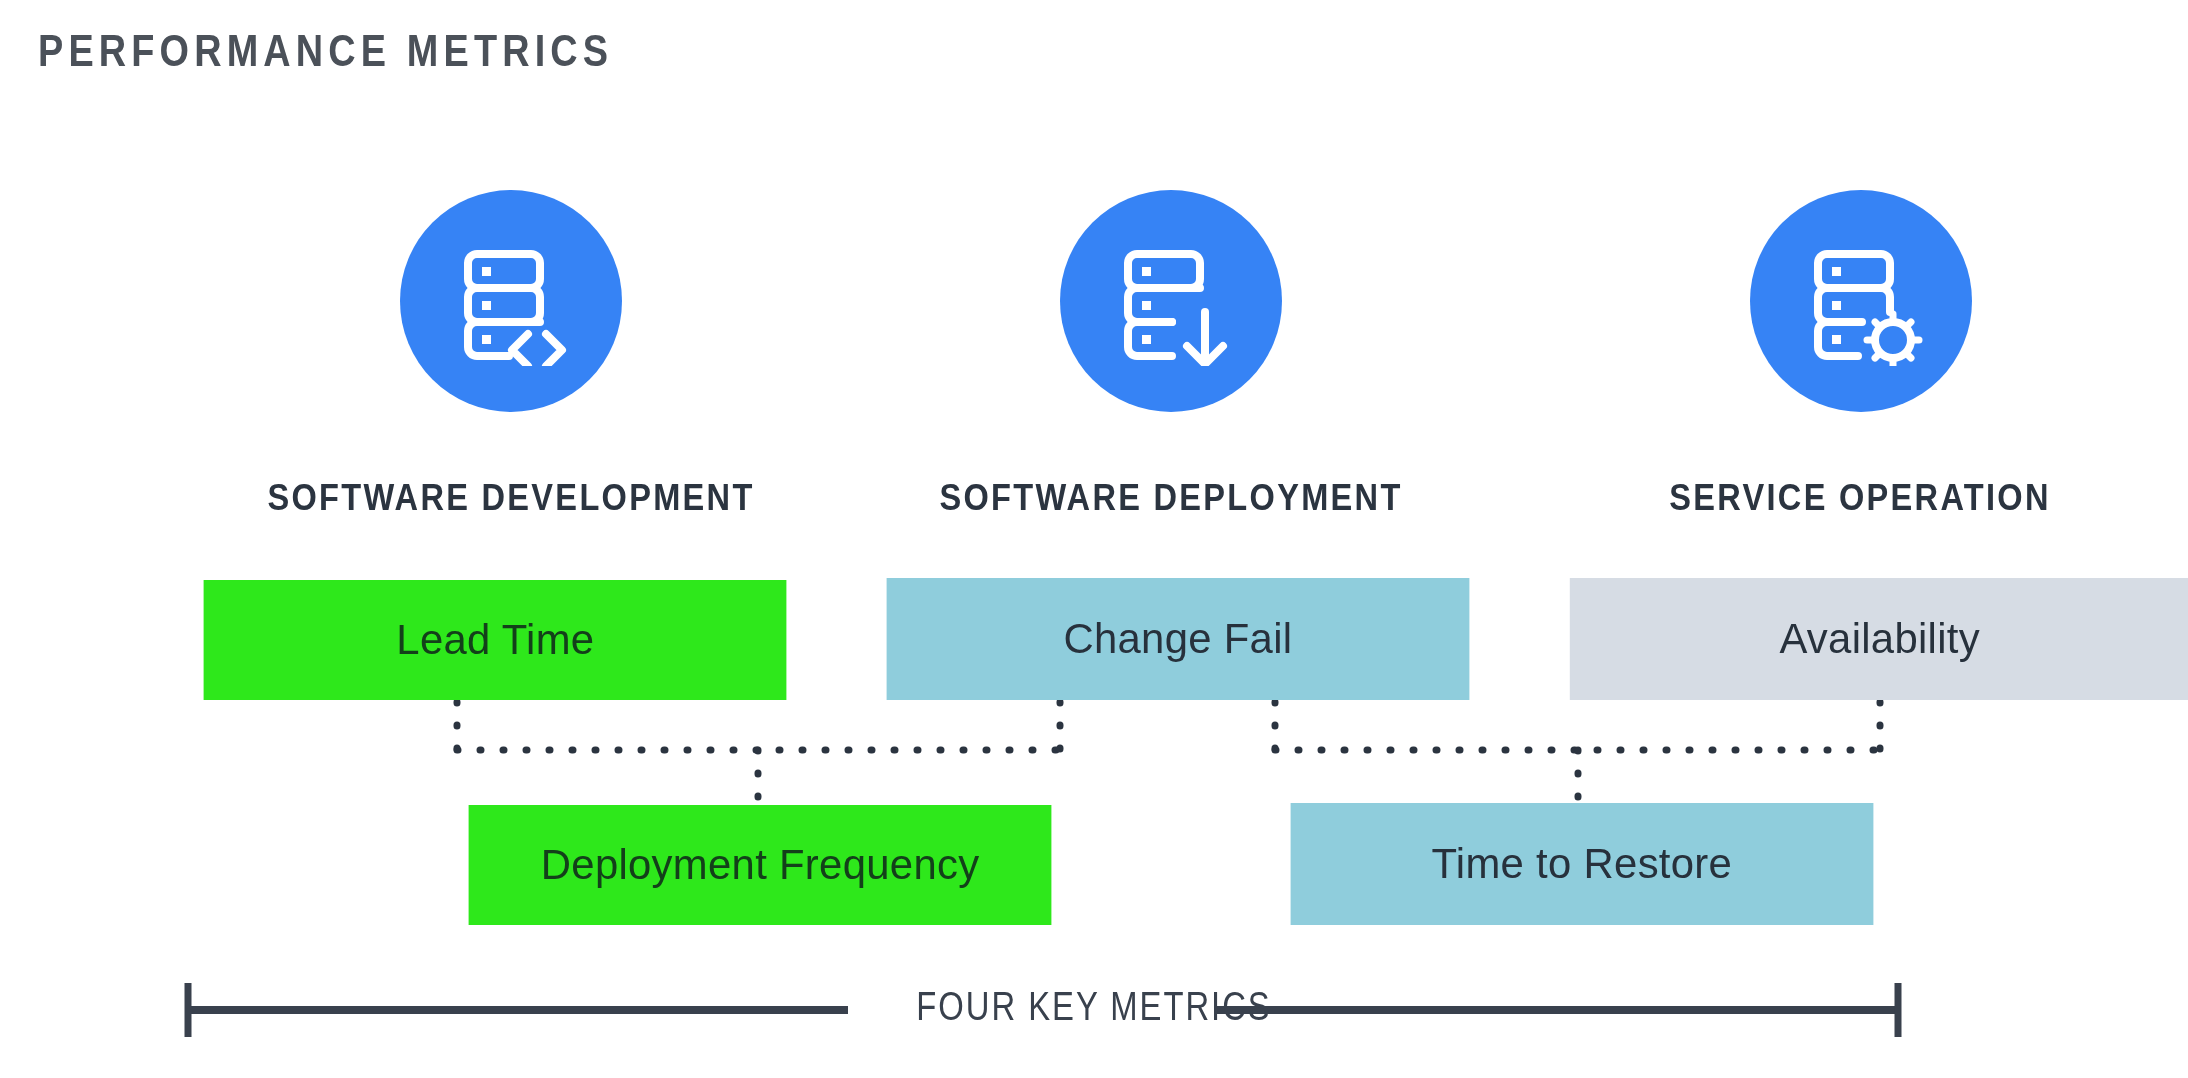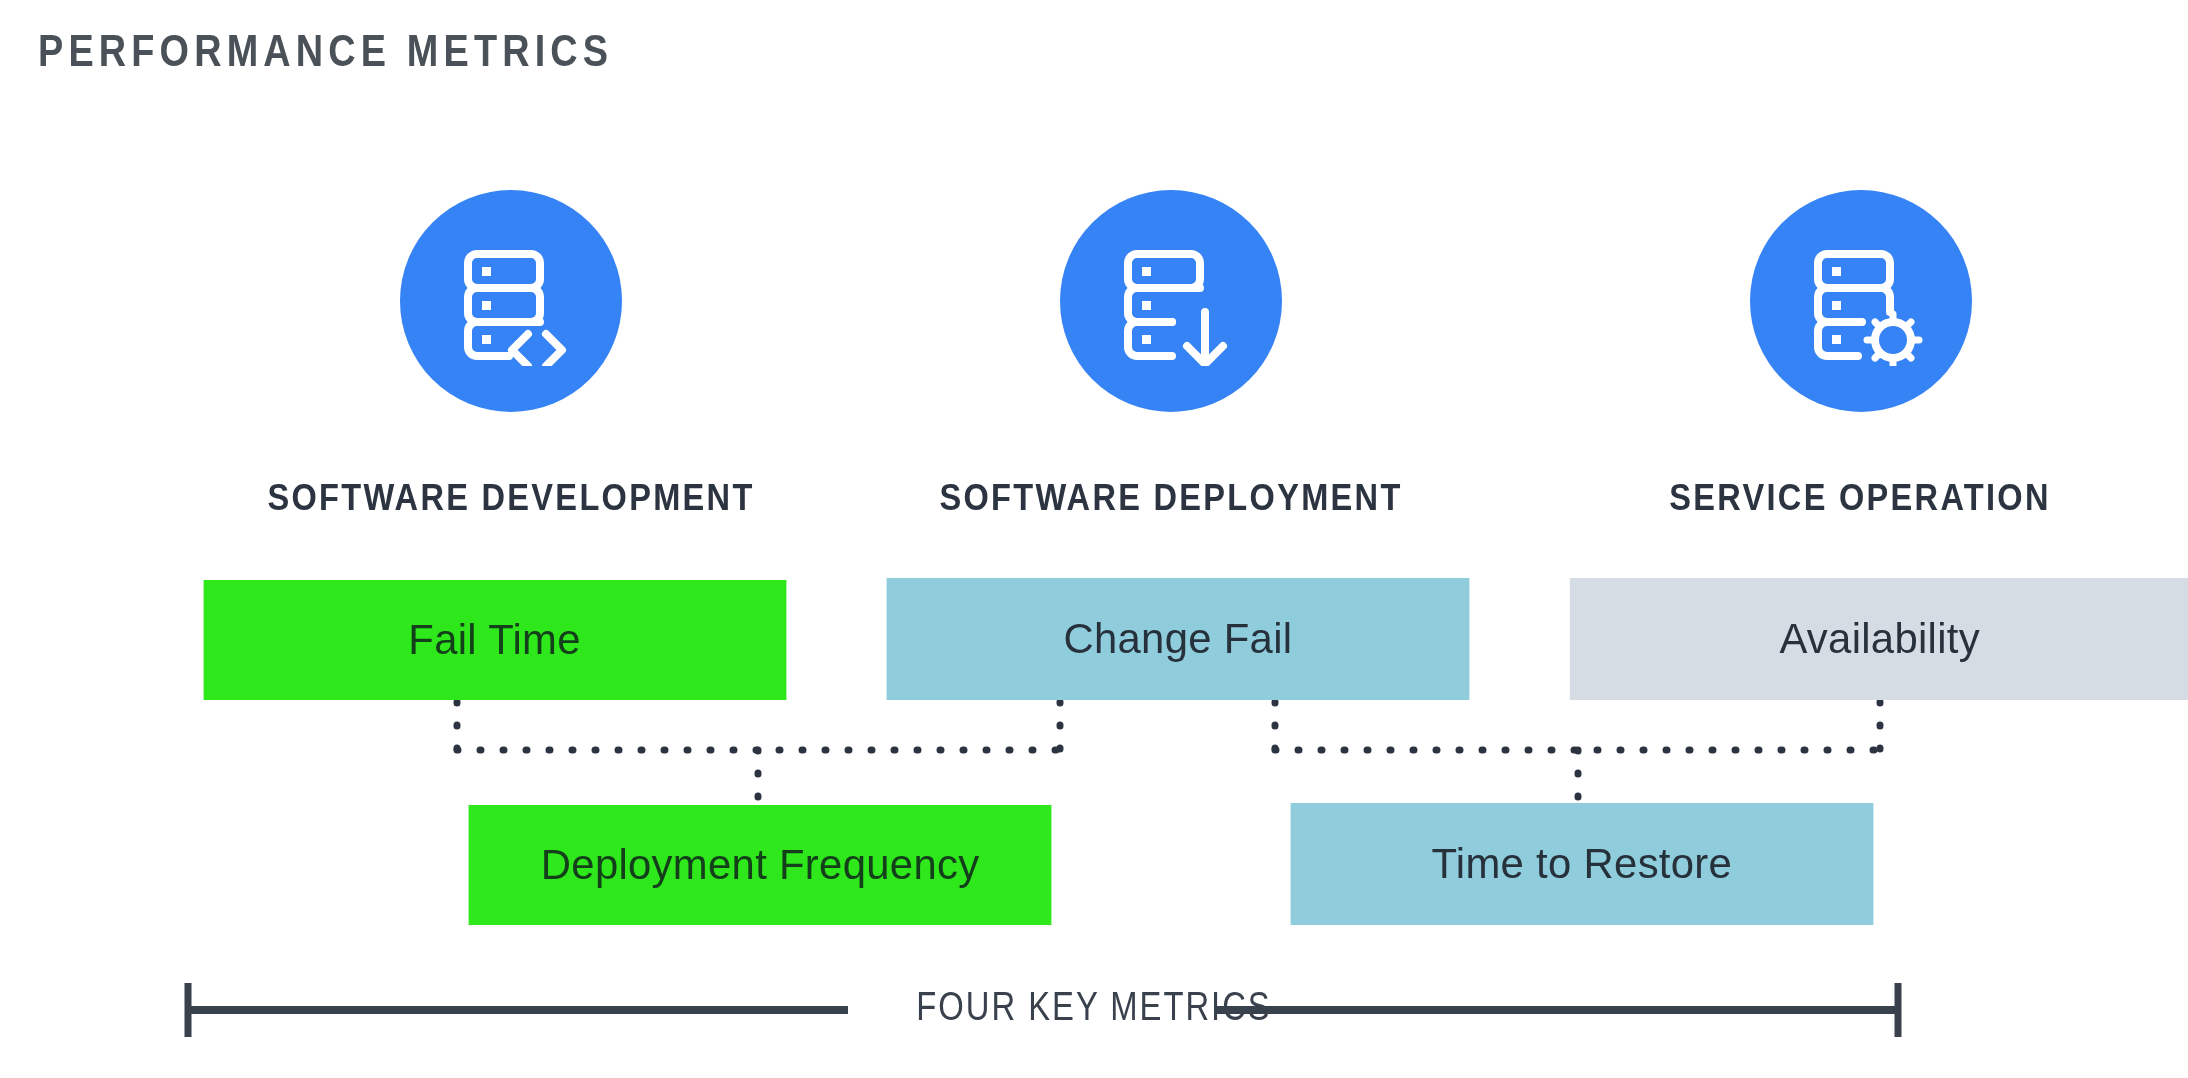--- a/index.html
+++ b/index.html
@@ -220,21 +220,21 @@
 
       <path d="M1880 702 V750"></path>
 
       <path d="M1275 750 H1880"></path>
 
       <path d="M1578 750 V803"></path>
     </g>
   </svg>
 
   <div class="bar bar-lead-time">
-    <span>Fail Time</span>
+    <span>Lead Time</span>
   </div>
 
   <div class="bar bar-change-fail">
     <span>Change Fail</span>
   </div>
 
   <div class="bar bar-availability">
     <span>Availability</span>
   </div>
 

